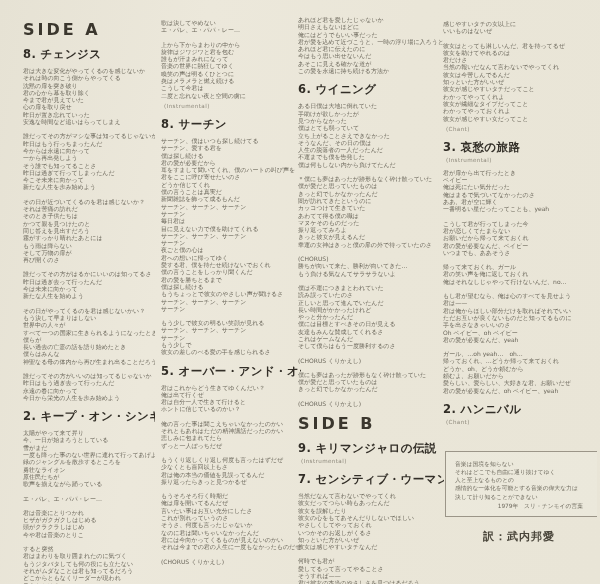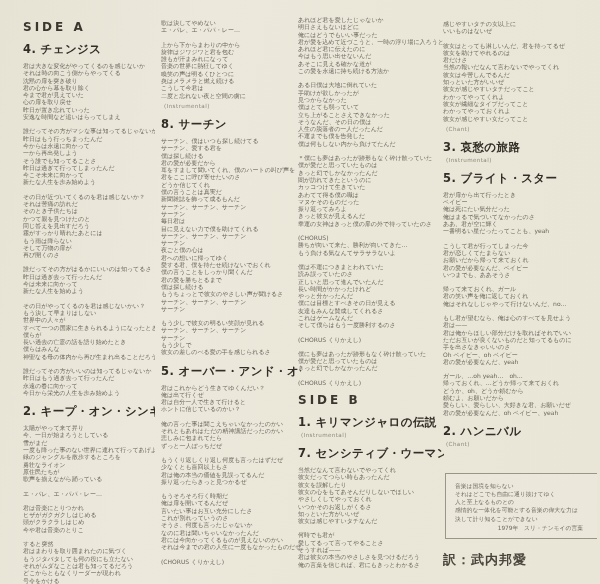--- a/index.html
+++ b/index.html
@@ -8,21 +8,21 @@
     position:relative;width:600px;height:584px;overflow:hidden;
     background:linear-gradient(100deg,#e6e2d4 0%,#ece8db 30%,#eae6d8 60%,#e9e5d7 100%);
     font-family:"DejaVu Sans",sans-serif;
   }
   .col{position:absolute;top:0;overflow:hidden;height:584px;}
   #col1{left:23px;top:16px;width:132px;}
   #col2{left:161px;top:19px;width:140px;}
   #col3{left:298px;top:16px;width:146px;}
   #col4{left:443px;top:20px;width:154px;}
   .side-header{
-    font-size:12px;font-weight:bold;letter-spacing:3px;color:#3b372e;
+    font-size:16px;font-weight:bold;letter-spacing:3px;color:#3b372e;
     margin:4px 0 6px 0;
   }
   .track-title{
     font-size:11.5px;font-weight:bold;letter-spacing:.4px;color:#322e27;
     margin:8px 0 5px 0;white-space:nowrap;
   }
   .track-note{
     font-size:5.6px;color:#8d887b;letter-spacing:.4px;margin:-3px 0 6px 3px;
   }
   .stanza{margin:0 0 7px 0;}
@@ -33,31 +33,31 @@
   .quote-box{
     border:1px solid #9b9588;background:rgba(255,255,255,.12);
     padding:8px 8px 6px 9px;margin:26px 2px 0 2px;width:138px;
   }
   .quote-box .line{font-size:5.8px;line-height:8.2px;color:#6f6b5f;}
   .quote-attr{
     font-size:5.8px;line-height:8.2px;color:#6f6b5f;
     text-align:right;padding-right:10px;margin-top:1px;white-space:nowrap;
   }
   .credit{
-    font-size:13px;font-weight:bold;color:#4a463b;letter-spacing:1px;
-    text-align:left;margin:12px 2px 0 0;white-space:nowrap;
+    font-size:11px;font-weight:bold;color:#4a463b;letter-spacing:1px;
+    text-align:center;margin:12px 2px 0 0;white-space:nowrap;
   }
 </style>
 </head>
 <body>
 
 <div class="paper">
   <div class="col" id="col1">
       <div class="side-header">SIDE A</div>
-      <div class="track-title">4. チェンジス</div>
+      <div class="track-title">8. チェンジス</div>
       <div class="stanza">
         <div class="line">君は大きな変化がやってくるのを感じないか</div>
         <div class="line">それは時の向こう側からやってくる</div>
         <div class="line">沈黙の扉を突き破り</div>
         <div class="line">君の心から幕を取り除く</div>
         <div class="line">今まで君が見えていた</div>
         <div class="line">心の扉を取り戻せ</div>
         <div class="line">昨日が置き忘れていった</div>
         <div class="line">安逸な時間など追いはらってしまえ</div>
       </div>
@@ -221,20 +221,21 @@
       <div class="stanza">
         <div class="line">あれほど君を愛したじゃないか</div>
         <div class="line">明日さえもないほどに</div>
         <div class="line">俺にはどうでもいい事だった</div>
         <div class="line">君が愛を込めて近づこうと、一時の浮り場に入ろうと</div>
         <div class="line">あれほど君に伝えたのに</div>
         <div class="line">今はもう思い出せないんだ</div>
         <div class="line">あそこに見える確かな道が</div>
         <div class="line">この愛を永遠に持ち続ける方法か</div>
       </div>
+      <div class="track-title">6. ウイニング</div>
       <div class="stanza">
         <div class="line">ある日僕は大地に倒れていた</div>
         <div class="line">手助けが欲しかったが</div>
         <div class="line">見つからなかった</div>
         <div class="line">僕はとても弱っていて</div>
         <div class="line">立ち上がることさえできなかった</div>
         <div class="line">そうなんだ、その日の僕は</div>
         <div class="line">人生の脱落者の一人だったんだ</div>
         <div class="line">不運までも僕を告発した</div>
         <div class="line">僕は何もしない内から負けてたんだ</div>
@@ -272,21 +273,21 @@
       </div>
       <div class="stanza">
         <div class="line">僕にも夢はあったが跡形もなく砕け散っていた</div>
         <div class="line">僕が愛だと思っていたものは</div>
         <div class="line">きっと幻でしかなかったんだ</div>
       </div>
       <div class="stanza">
         <div class="line">(CHORUS くりかえし)</div>
       </div>
       <div class="side-header">SIDE B</div>
-      <div class="track-title">1. キリマンジャロの伝説</div>
+      <div class="track-title">9. キリマンジャロの伝説</div>
       <div class="track-note">(Instrumental)</div>
       <div class="track-title">7. センシティブ・ウーマン</div>
       <div class="stanza">
         <div class="line">当然だなんて言わないでやってくれ</div>
         <div class="line">彼女だってつらい時もあったんだ</div>
         <div class="line">彼女を誤解したり</div>
         <div class="line">彼女の心をもてあそんだりしないでほしい</div>
         <div class="line">やさしくしてやっておくれ</div>
         <div class="line">いつかそのお返しがくるさ</div>
         <div class="line">知っといた方がいいぜ</div>
@@ -314,21 +315,20 @@
         <div class="line">知っといた方がいいぜ</div>
         <div class="line">彼女が感じやすいタチだってこと</div>
         <div class="line">わかってやってくれよ</div>
         <div class="line">彼女が繊細なタイプだってこと</div>
         <div class="line">わかってやっておくれよ</div>
         <div class="line">彼女が感じやすい女だってこと</div>
       </div>
       <div class="track-note">(Chant)</div>
       <div class="track-title">3. 哀愁の旅路</div>
       <div class="track-note">(Instrumental)</div>
-      <div class="track-title">5. ブライト・スター</div>
       <div class="stanza">
         <div class="line">君が扉から出て行ったとき</div>
         <div class="line">ベイビー</div>
         <div class="line">俺は死にたい気分だった</div>
         <div class="line">俺はまるで気づいてなかったのさ</div>
         <div class="line">ああ、君が空に輝く</div>
         <div class="line">一番明るい星だったってことも、yeah</div>
       </div>
       <div class="stanza">
         <div class="line">こうして君が行ってしまった今</div>

